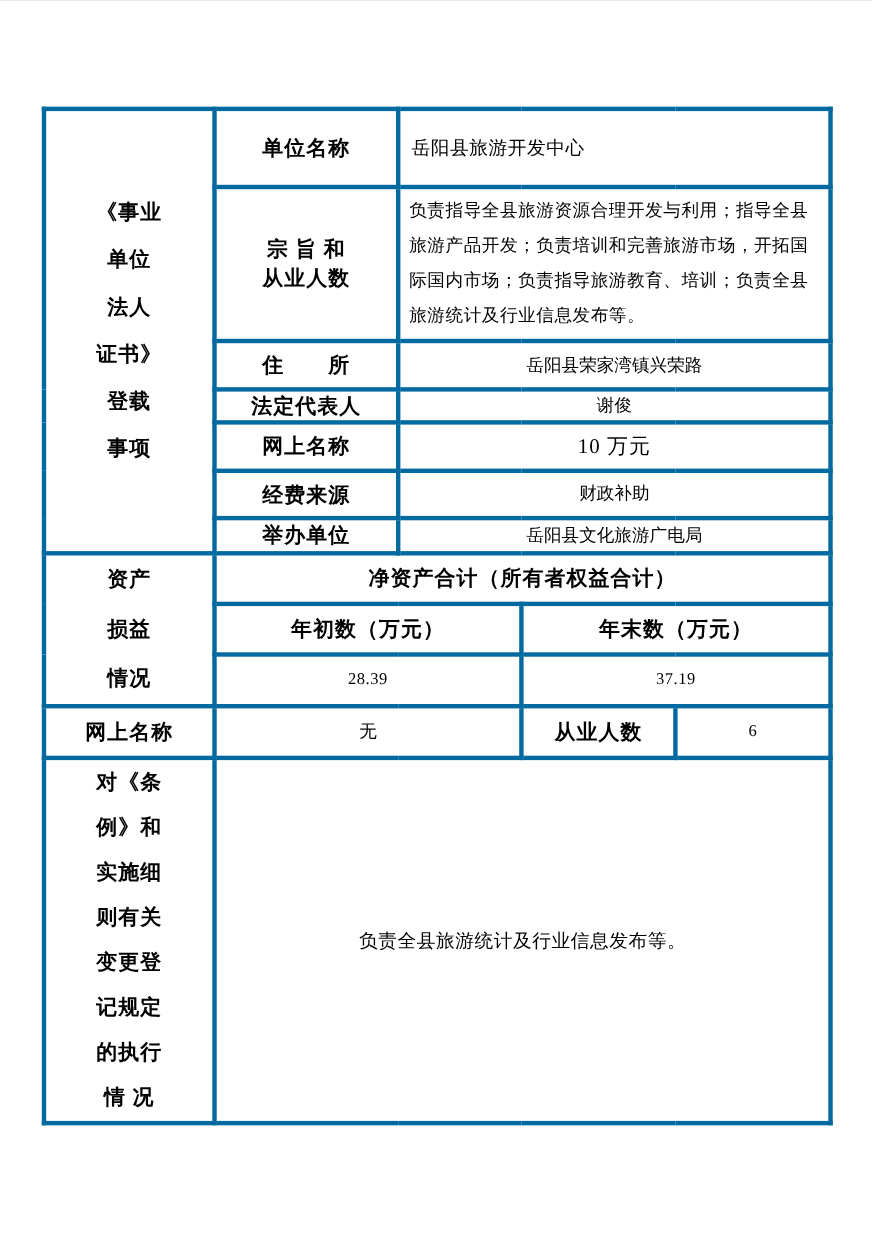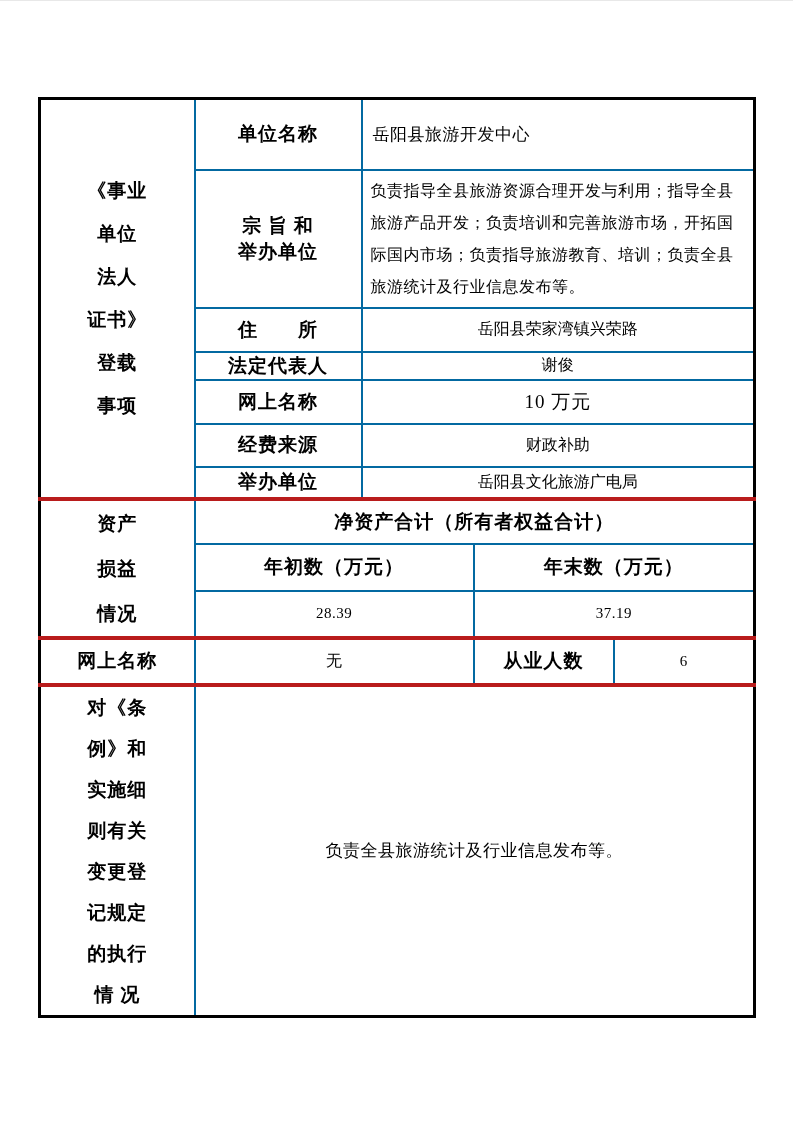--- a/index.html
+++ b/index.html
@@ -13,21 +13,21 @@
     border-top:1px solid #e8e8e8;
   }
   table.reg{
     position:absolute;left:38px;top:96px;
     width:715px;
     border-collapse:collapse;
     table-layout:fixed;
     border:3px solid #000;
   }
   td,th{
-    border:2px solid #0369a1;
+    border:4px solid #0369a1;
     padding:0 4px;
     text-align:center;
     vertical-align:middle;
     font-weight:normal;
     font-size:16px;
     overflow:hidden;
   }
   .sec-top{border-top:4px solid #b91c1c;}
   .lbl{font-weight:bold;font-size:19px;letter-spacing:1px;}
   .multiline{white-space:pre-line;}
@@ -76,21 +76,21 @@
 单位
 法人
 证书》
 登载
 事项</td>
         <td class="lbl">单位名称</td>
         <td colspan="3" class="val-left">岳阳县旅游开发中心</td>
       </tr>
       <tr class="r2">
         <td class="lbl multiline">宗 旨 和
-举办单位</td>
+从业人数</td>
         <td colspan="3" class="mission">负责指导全县旅游资源合理开发与利用；指导全县旅游产品开发；负责培训和完善旅游市场，开拓国际国内市场；负责指导旅游教育、培训；负责全县旅游统计及行业信息发布等。</td>
       </tr>
       <tr class="r3">
         <td class="lbl">住　　所</td>
         <td colspan="3">岳阳县荣家湾镇兴荣路</td>
       </tr>
       <tr class="r4">
         <td class="lbl">法定代表人</td>
         <td colspan="3">谢俊</td>
       </tr>

